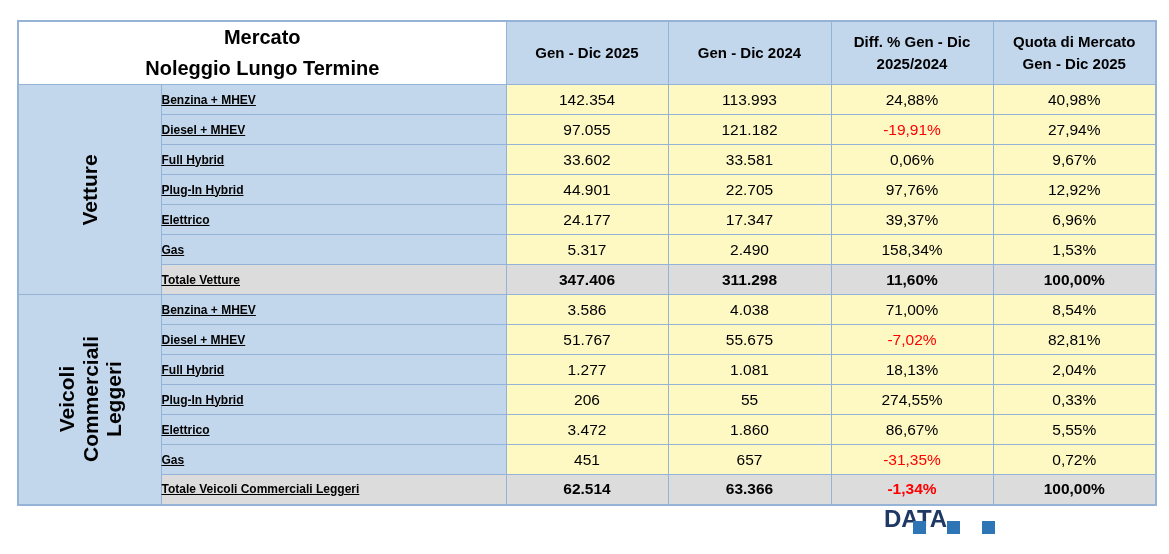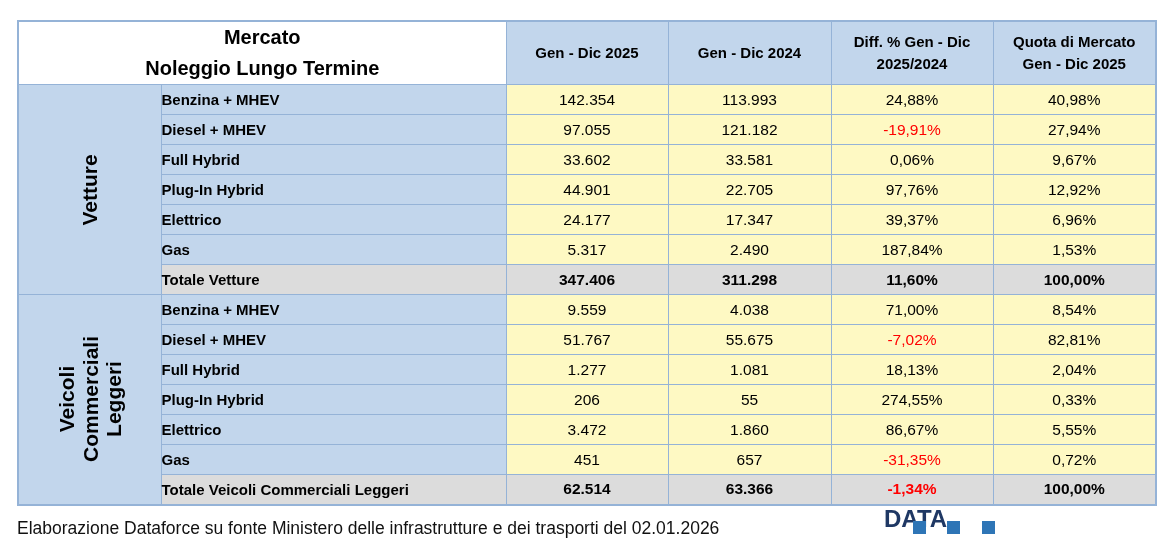--- a/index.html
+++ b/index.html
@@ -34,21 +34,21 @@
     background:var(--blue);text-align:center;font-weight:bold;font-size:15px;line-height:1.45;
   }
   .section-cell{background:var(--blue);position:relative;}
   .section-inner{
     position:absolute;left:50%;top:50%;
     transform:translate(-50%,-50%) rotate(-90deg);
     width:212px;text-align:center;font-weight:bold;font-size:21px;line-height:1.12;
     white-space:nowrap;
   }
   .label-cell{
-    background:var(--blue);font-weight:bold;font-size:15px;text-align:left;padding-left:8px;
+    background:var(--blue);font-weight:bold;font-size:12px;text-align:left;padding-left:8px;text-decoration:underline;
   }
   .val-cell{background:#fef9c3;text-align:center;font-size:15.5px;}
   tr.total td{background:var(--gray);font-weight:bold;}
   .neg{color:var(--red);margin-top:37px;}
 
   .source{
     position:absolute;left:17px;top:518px;font-size:17.5px;color:#111;
   }
   .logo{
     position:absolute;left:884px;top:507px;
@@ -137,40 +137,40 @@
           <td class="label-cell">Elettrico</td>
           <td class="val-cell">24.177</td>
           <td class="val-cell">17.347</td>
           <td class="val-cell">39,37%</td>
           <td class="val-cell">6,96%</td>
         </tr>
         <tr>
           <td class="label-cell">Gas</td>
           <td class="val-cell">5.317</td>
           <td class="val-cell">2.490</td>
-          <td class="val-cell">187,84%</td>
+          <td class="val-cell">158,34%</td>
           <td class="val-cell">1,53%</td>
         </tr>
         <tr class="total">
           <td class="label-cell">Totale Vetture</td>
           <td class="val-cell">347.406</td>
           <td class="val-cell">311.298</td>
           <td class="val-cell">11,60%</td>
           <td class="val-cell">100,00%</td>
         </tr>
         <tr>
           <td class="section-cell" rowspan="7">
             <div class="section-inner">
               <div>Veicoli</div>
               <div>Commerciali</div>
               <div>Leggeri</div>
             </div>
           </td>
           <td class="label-cell">Benzina + MHEV</td>
-          <td class="val-cell">9.559</td>
+          <td class="val-cell">3.586</td>
           <td class="val-cell">4.038</td>
           <td class="val-cell">71,00%</td>
           <td class="val-cell">8,54%</td>
         </tr>
         <tr>
           <td class="label-cell">Diesel + MHEV</td>
           <td class="val-cell">51.767</td>
           <td class="val-cell">55.675</td>
           <td class="val-cell neg">-7,02%</td>
           <td class="val-cell">82,81%</td>
@@ -206,21 +206,20 @@
         <tr class="total">
           <td class="label-cell">Totale Veicoli Commerciali Leggeri</td>
           <td class="val-cell">62.514</td>
           <td class="val-cell">63.366</td>
           <td class="val-cell neg">-1,34%</td>
           <td class="val-cell">100,00%</td>
         </tr>
       </tbody>
   </table>
 
-  <div class="source">Elaborazione Dataforce su fonte Ministero delle infrastrutture e dei trasporti del 02.01.2026</div>
 
   <div class="logo">
     <span class="logo-bold">DATA</span>
     <span class="sq sq1"></span>
     <span class="sq sq2"></span>
     <span class="sq sq3"></span>
   </div>
 
 </div>
 

